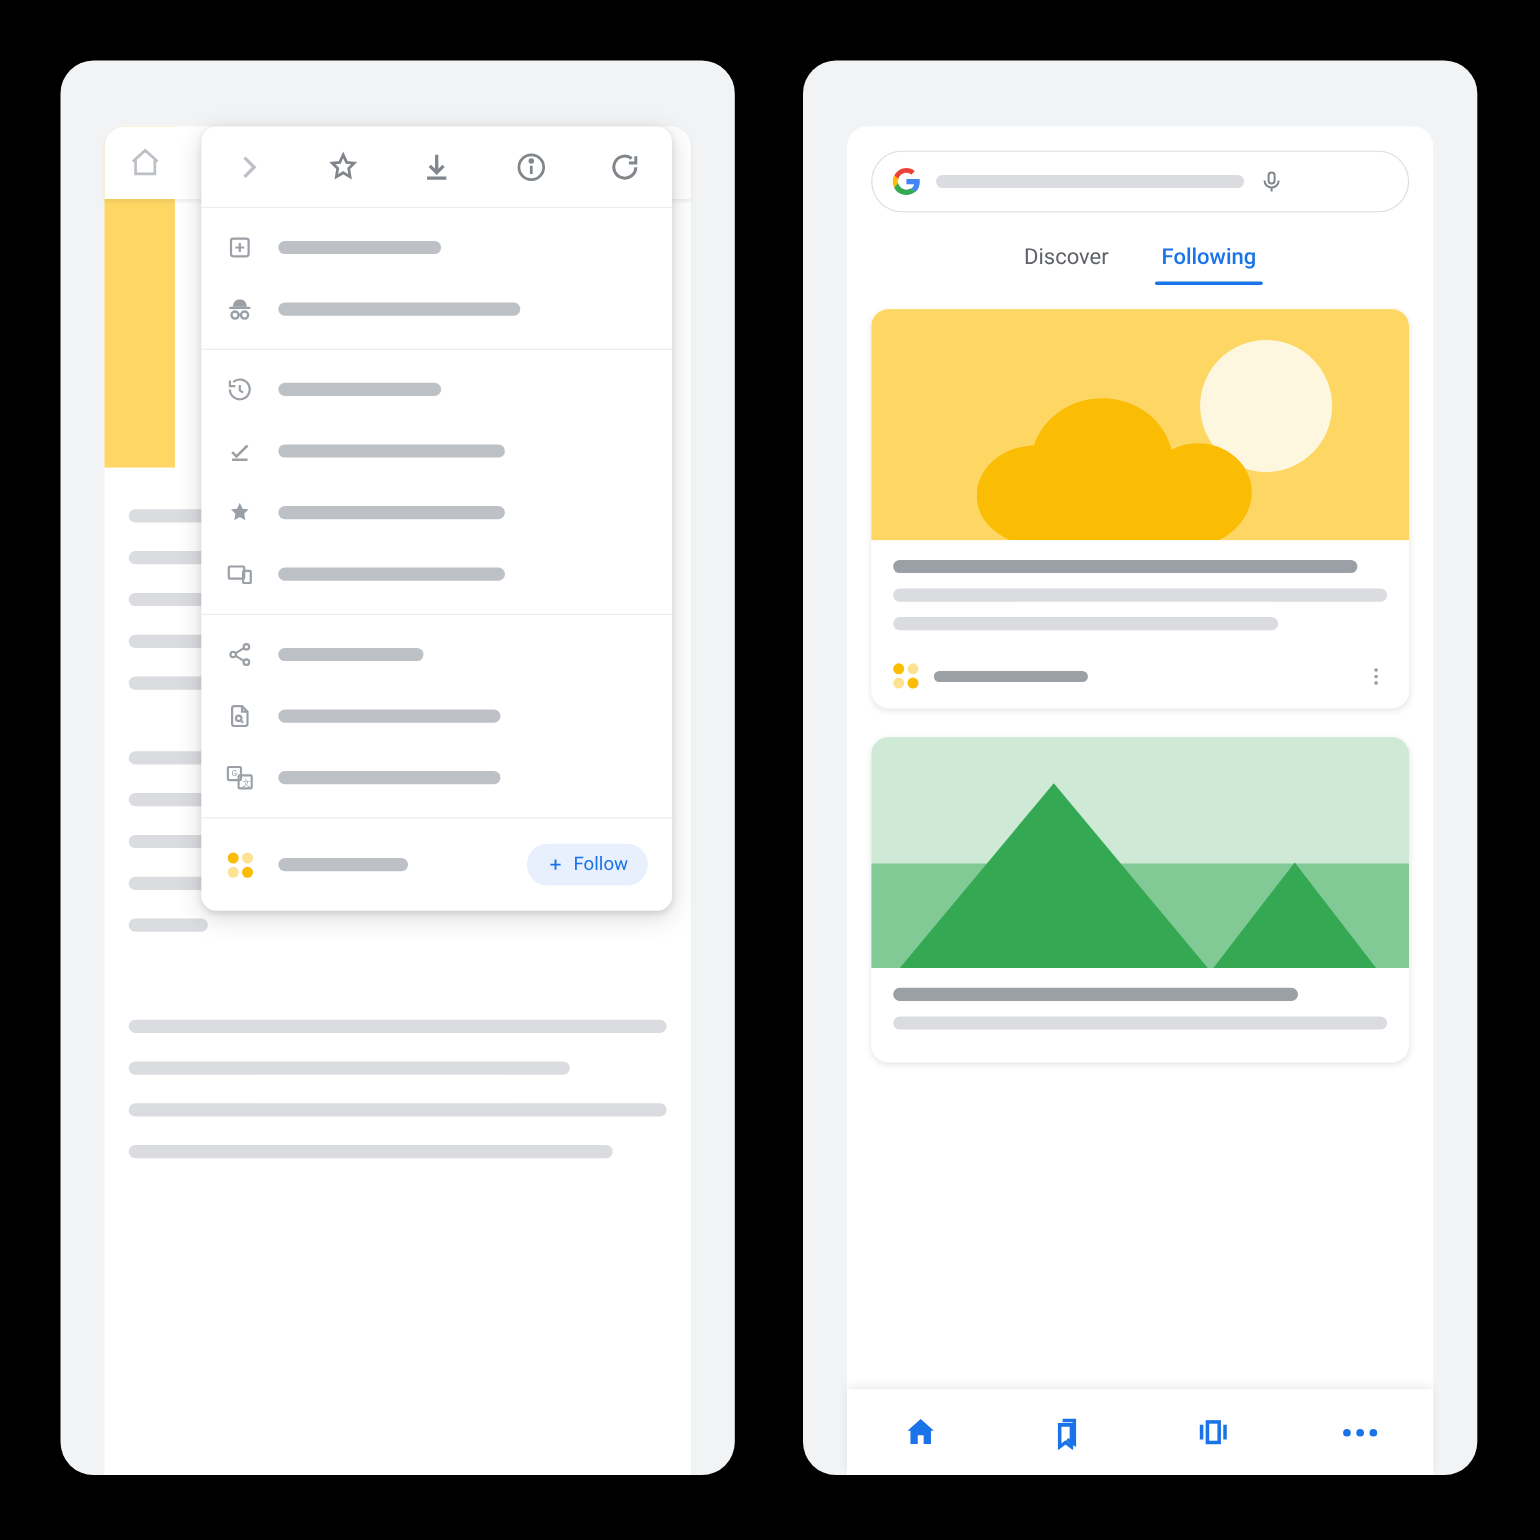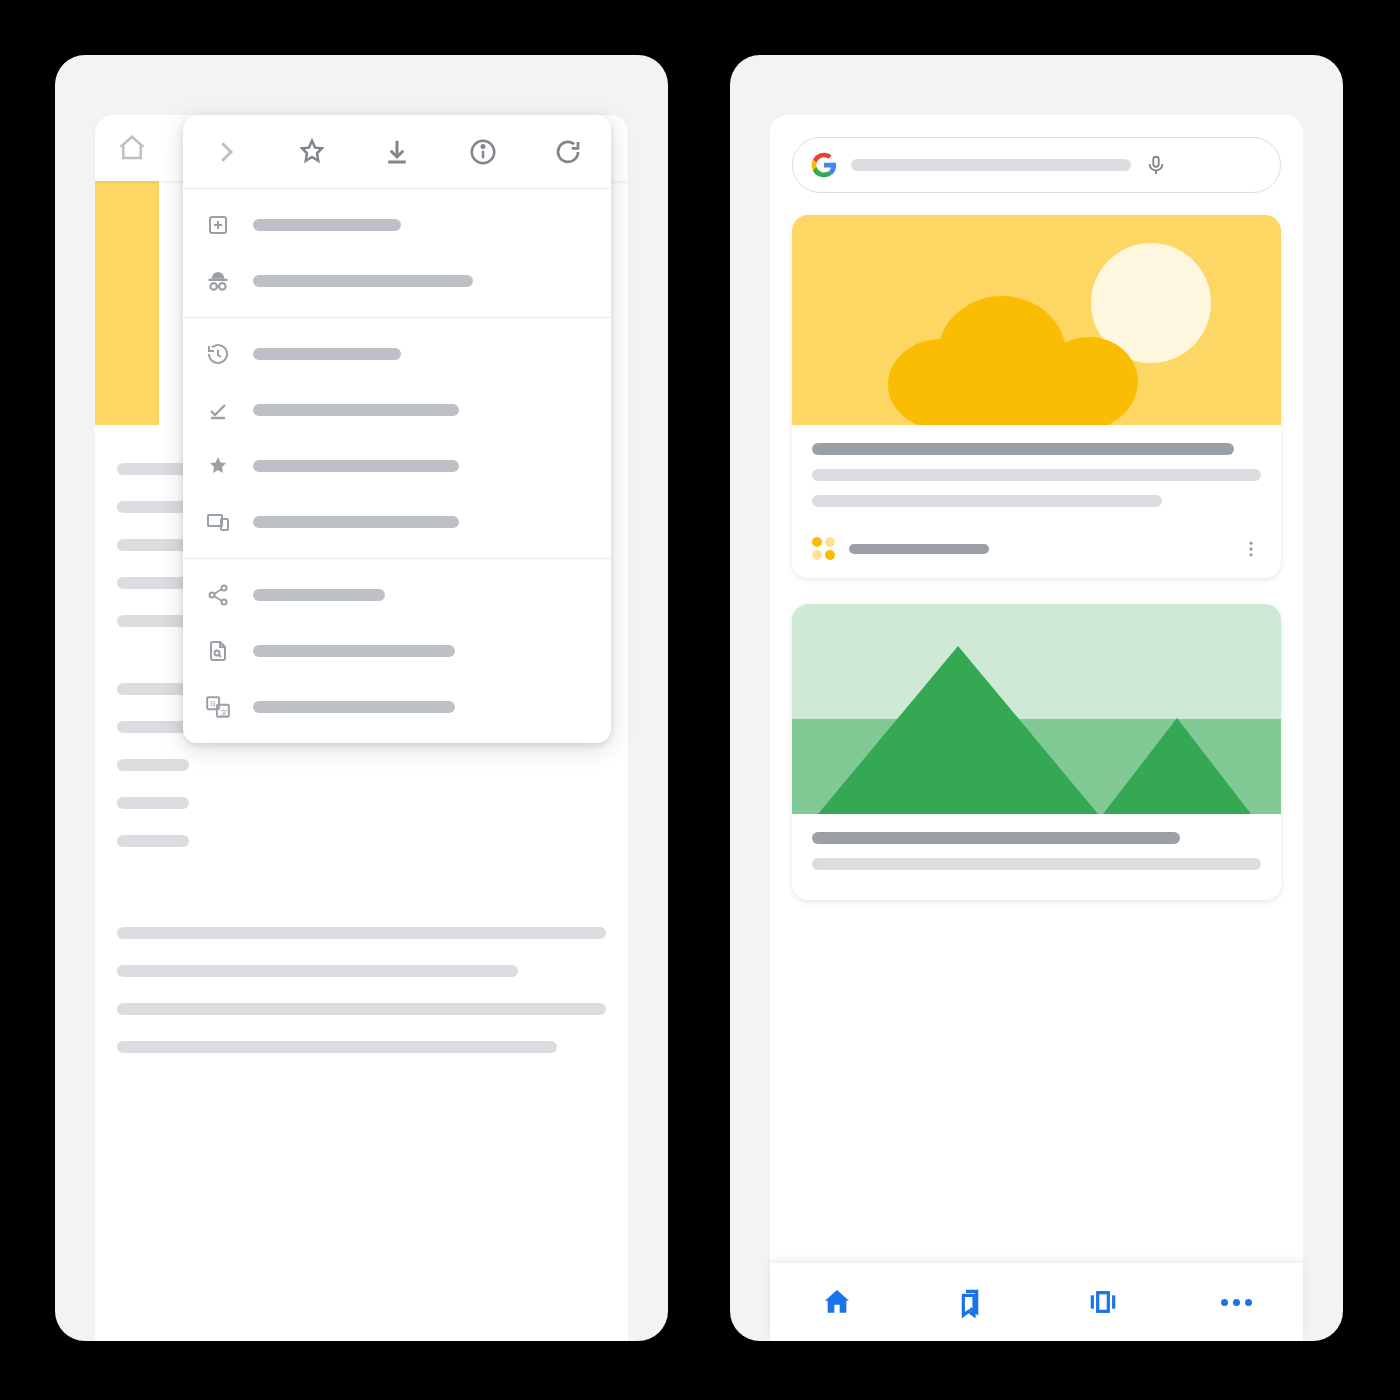--- a/index.html
+++ b/index.html
@@ -258,20 +258,40 @@
                 <rect x="2" y="3" width="11" height="11" rx="1"></rect>
                 <rect x="11" y="10" width="11" height="11" rx="1"></rect>
                 <text x="5" y="11" font-size="7" fill="currentColor" stroke="none">G</text>
                 <text x="14" y="19" font-size="7" fill="currentColor" stroke="none">文</text>
               </svg>
             </span>
           <span class="mi-txt" style="width:202px"></span>
         </div>
       </div>
 
+      <div class="msec">
+        <div class="mitem follow-row">
+          <span class="mi-ic">
+              <span class="dots-ic">
+                <span></span>
+                <span></span>
+                <span></span>
+                <span></span>
+              </span>
+            </span>
+          <span class="mi-txt" style="width:118px"></span>
+          <span class="follow-pill">
+            <svg viewBox="0 0 24 24" fill="none" stroke="currentColor" stroke-width="2.6">
+                <line x1="12" y1="5" x2="12" y2="19"></line>
+                <line x1="5" y1="12" x2="19" y2="12"></line>
+              </svg>
+            <span>Follow</span>
+          </span>
+        </div>
+      </div>
     </div>
   </div>
 
   <div class="phone phone-right">
     <div class="feed">
 
       <div class="search">
         <svg class="g-logo" viewBox="0 0 48 48">
             <path fill="#EA4335" d="M24 9.5c3.9 0 6.6 1.7 8.1 3.1l5.9-5.9C34.5 3.4 29.7 1.5 24 1.5 14.8 1.5 6.9 7 3.5 15l6.9 5.4C12.1 14 17.5 9.5 24 9.5z"></path>
             <path fill="#4285F4" d="M46.5 24.5c0-1.6-.1-3.2-.4-4.7H24v9h12.7c-.5 3-2.2 5.5-4.7 7.2l7.2 5.6C43.8 37.5 46.5 31.6 46.5 24.5z"></path>
@@ -279,20 +299,24 @@
             <path fill="#34A853" d="M24 46.5c6.1 0 11.2-2 14.9-5.4l-7.2-5.6c-2 1.4-4.6 2.2-7.7 2.2-6.5 0-12-4.5-13.6-10.6L3.5 34C6.9 42 14.8 46.5 24 46.5z"></path>
           </svg>
         <span class="fake"></span>
         <svg class="mic" viewBox="0 0 24 24" fill="none" stroke="currentColor" stroke-width="2">
             <rect x="9" y="3" width="6" height="11" rx="3"></rect>
             <path d="M5 11a7 7 0 0 0 14 0"></path>
             <line x1="12" y1="18" x2="12" y2="22"></line>
           </svg>
       </div>
 
+      <div class="tabs">
+        <div class="tab">Discover</div>
+        <div class="tab active">Following</div>
+      </div>
 
       <div class="card">
         <div class="thumb sun">
           <div class="sun"></div>
           <svg class="cloud" viewBox="0 0 300 150">
               <path fill="#fbbc04" d="M60 150c-33 0-60-20-60-46 0-25 22-45 52-46 8-25 33-43 62-43 31 0 57 20 63 47 7-4 15-6 24-6 27 0 49 20 49 44 0 27-25 50-57 50H60z"></path>
             </svg>
         </div>
         <div class="card-body">
           <div class="cl h" style="width:94%"></div>

